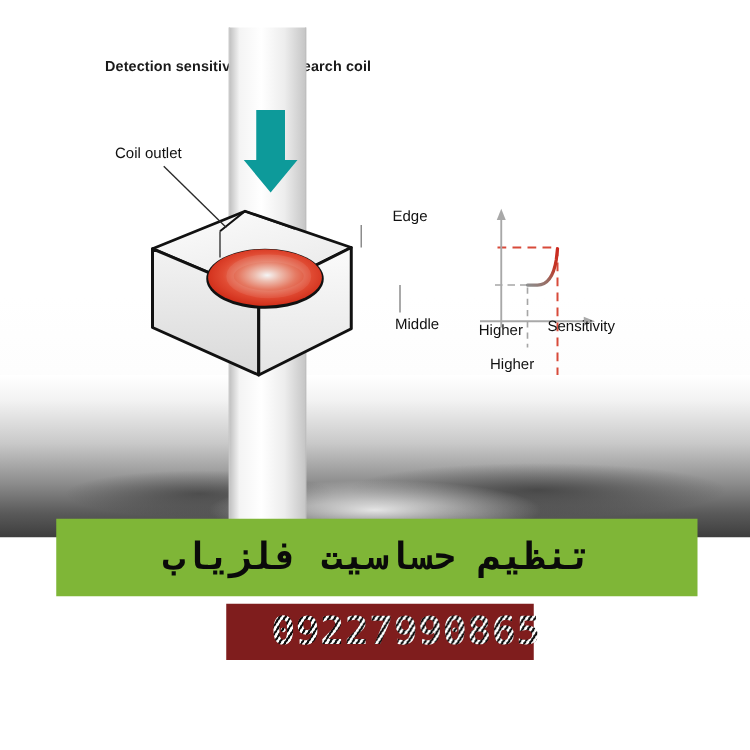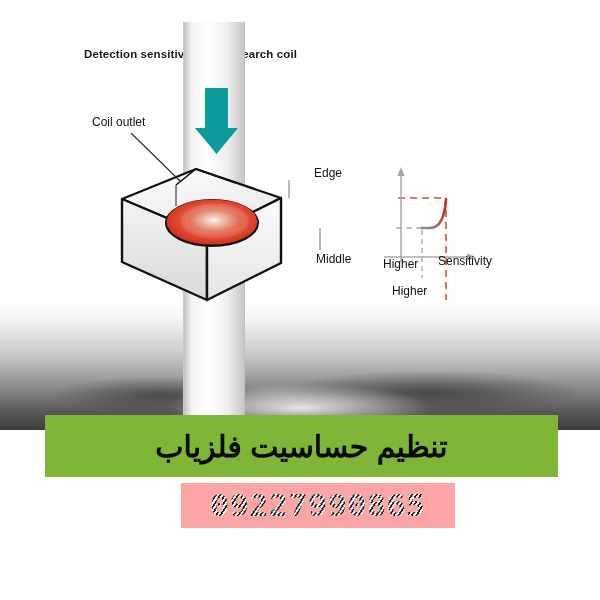--- a/index.html
+++ b/index.html
@@ -51,30 +51,30 @@
 
   
   .banner{
     position:absolute;left:45px;top:415px;width:513px;height:62px;
     background:#7fb637;
   }
   .banner-text{
     position:absolute;left:45px;top:415px;width:513px;height:62px;
     display:flex;align-items:center;justify-content:center;
     direction:rtl;
-    font-family:Liberation Sans, sans-serif;
+    font-family:Liberation Mono, monospace;
     font-size:30px;font-weight:bold;color:#0a0a0a;
     letter-spacing:.5px;
   }
 
   
   .phone-bar{
-    position:absolute;left:181px;top:483px;width:274px;height:45px;
-    background:#fca5a5;
-    display:flex;align-items:center;justify-content:center;
+    position:absolute;left:181px;top:483px;width:246px;height:45px;
+    background:#7f1d1d;
+    display:flex;align-items:center;justify-content:flex-end;
   }
   .phone-num{
     font-family:"DejaVu Sans Mono","Liberation Mono",monospace;
     font-size:31px;font-weight:bold;line-height:1;
     letter-spacing:0px;
     background-image:repeating-linear-gradient(
         -58deg,
         #ffffff 0px, #ffffff 2.0px,
         #0b0b0b 2.0px, #0b0b0b 3.6px);
     -webkit-background-clip:text;

